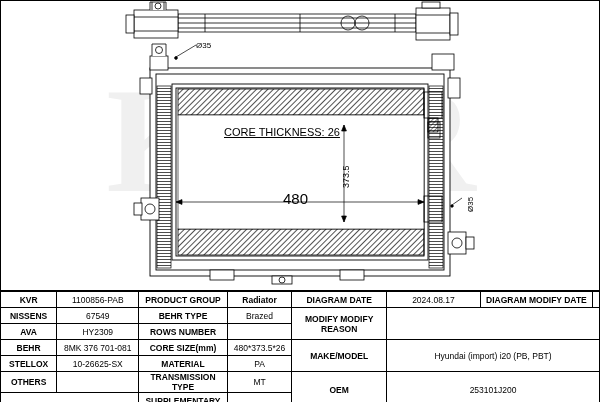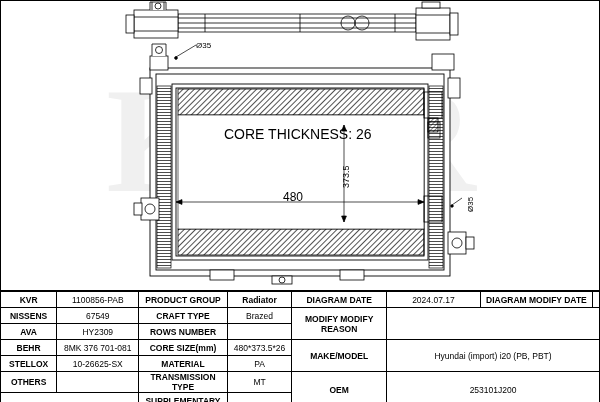--- a/index.html
+++ b/index.html
@@ -27,21 +27,21 @@
   }
 
   
   .drawing{position:absolute;left:0;top:0;width:600px;height:290px;z-index:1;}
   .drawing svg{display:block;}
 
   
 
   
   .lbl{position:absolute;font-size:8px;color:#000;z-index:3;white-space:nowrap;}
-  .lbl.core{font-size:14px;}
+  .lbl.core{font-size:11px;text-decoration:underline;}
   .rot{transform:rotate(-90deg);transform-origin:left top;}
 
   
   table.spec{
     position:absolute;left:0;top:291px;
     width:600px;height:111px;
     border-collapse:collapse;
     font-size:8.5px;
     z-index:2;
     background:#fff;
@@ -191,40 +191,40 @@
         <line x1="452" y1="205" x2="462" y2="198"></line>
         <circle cx="452" cy="206" r="1.3" fill="#000"></circle>
       </g>
 
       <rect x="0.5" y="0.5" width="599" height="290" fill="none" stroke="#000" stroke-width="1"></rect>
     </svg>
   </div>
 
   <div class="lbl" style="left:196px;top:41px;">Ø35</div>
   <div class="lbl core" style="left:224px;top:126px;">CORE THICKNESS: 26</div>
-  <div class="lbl" style="left:283px;top:190px;font-size:12px;">480</div>
+  <div class="lbl" style="left:283px;top:190px;font-size:15px;">480</div>
   <div class="lbl rot" style="left:341px;top:188px;font-size:9px;">373.5</div>
   <div class="lbl rot" style="left:466px;top:212px;">Ø35</div>
 
   <table class="spec">
     <tbody>
         <tr>
       <td class="lab" style="width:50px;">KVR</td>
       <td style="width:78px;">1100856-PAB</td>
       <td class="lab" style="width:82px;">PRODUCT GROUP</td>
       <td style="width:58px;font-weight:bold;">Radiator</td>
       <td class="lab" style="width:90px;text-align:center;">DIAGRAM DATE</td>
-      <td style="width:90px;">2024.07.17</td>
+      <td style="width:90px;">2024.08.17</td>
       <td class="lab" style="width:110px;text-align:center;">DIAGRAM MODIFY DATE</td>
       <td></td>
     </tr>
     <tr>
       <td class="lab">NISSENS</td>
       <td>67549</td>
-      <td class="lab">CRAFT TYPE</td>
+      <td class="lab">BEHR TYPE</td>
       <td>Brazed</td>
       <td class="lab" rowspan="2">MODIFY MODIFY REASON</td>
       <td colspan="3" rowspan="2"></td>
     </tr>
     <tr>
       <td class="lab">AVA</td>
       <td>HY2309</td>
       <td class="lab">ROWS NUMBER</td>
       <td></td>
     </tr>

